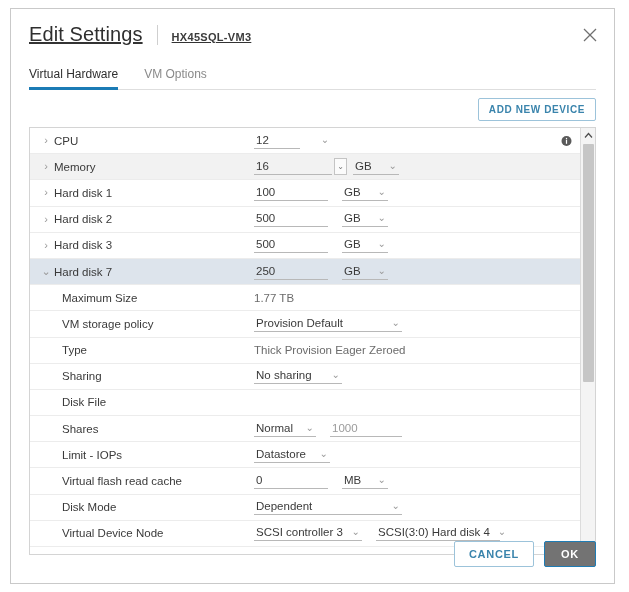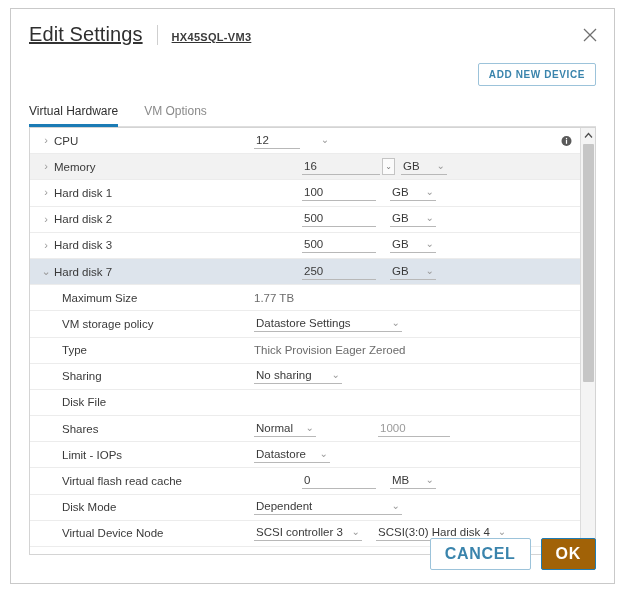--- a/index.html
+++ b/index.html
@@ -176,21 +176,20 @@
   .u-input {
     border: none;
     border-bottom: 1px solid #b8b8b8;
     background: transparent;
     font-family: "Liberation Sans", sans-serif;
     font-size: 11.5px;
     color: #3a3a3a;
     padding: 1px 2px 2px 2px;
     outline: none;
     box-sizing: border-box;
-    margin-left: 48px;
   }
   .u-input.w-num { width: 78px; }
   .u-input.w-num-s { width: 74px; }
   .u-input.w-shares { width: 72px; color: #9b9b9b; }
 
   
   .u-select {
     position: relative;
     display: inline-flex;
     align-items: center;
@@ -286,36 +285,36 @@
     height: 58px;
     display: flex;
     align-items: center;
     justify-content: flex-end;
     padding-right: 18px;
     gap: 10px;
     box-sizing: border-box;
   }
   .btn {
     font-family: "Liberation Sans", sans-serif;
-    font-size: 16px;
+    font-size: 11px;
     font-weight: 600;
     letter-spacing: .7px;
     border-radius: 2px;
     padding: 6px 14px;
     cursor: pointer;
     box-sizing: border-box;
   }
   #cancel-button {
     color: #3a84ac;
     background: #ffffff;
     border: 1px solid #9cc3da;
   }
   #ok-button {
     color: #ffffff;
-    background: #a16207;
+    background: #737373;
     border: 1px solid #1f7cb4;
     min-width: 52px;
   }
 </style>
 </head>
 <body>
 
 <div id="dialog">
 
   <div id="header">
@@ -325,27 +324,27 @@
       <span id="object-name">HX45SQL-VM3</span>
     </div>
     <div id="close-icon">
       <svg width="20" height="20" viewBox="0 0 20 20" aria-hidden="true">
         <line x1="4" y1="4" x2="16" y2="16" stroke="#707070" stroke-width="1.3"></line>
         <line x1="16" y1="4" x2="4" y2="16" stroke="#707070" stroke-width="1.3"></line>
       </svg>
     </div>
   </div>
 
-  <div id="toolbar">
-    <button id="add-new-device">ADD NEW DEVICE</button>
-  </div>
-
   <div id="tabs">
     <div class="tab active">Virtual Hardware</div>
     <div class="tab">VM Options</div>
+  </div>
+
+  <div id="toolbar">
+    <button id="add-new-device">ADD NEW DEVICE</button>
   </div>
 
   <div id="list-panel">
     <div id="list-scroll">
 
       <div class="row top-level">
         <span class="caret">›</span>
         <span class="row-label">CPU</span>
         <div class="value-area">
           <div class="u-select w-cpu">
@@ -433,21 +432,21 @@
         <span class="row-label">Maximum Size</span>
         <div class="value-area">
           <span class="plain-value">1.77 TB</span>
         </div>
       </div>
 
       <div class="row sub">
         <span class="row-label">VM storage policy</span>
         <div class="value-area">
           <div class="u-select w-policy">
-            <span>Datastore Settings</span>
+            <span>Provision Default</span>
             <span class="chev">⌄</span>
           </div>
         </div>
       </div>
 
       <div class="row sub">
         <span class="row-label">Type</span>
         <div class="value-area">
           <span class="plain-value">Thick Provision Eager Zeroed</span>
         </div>

